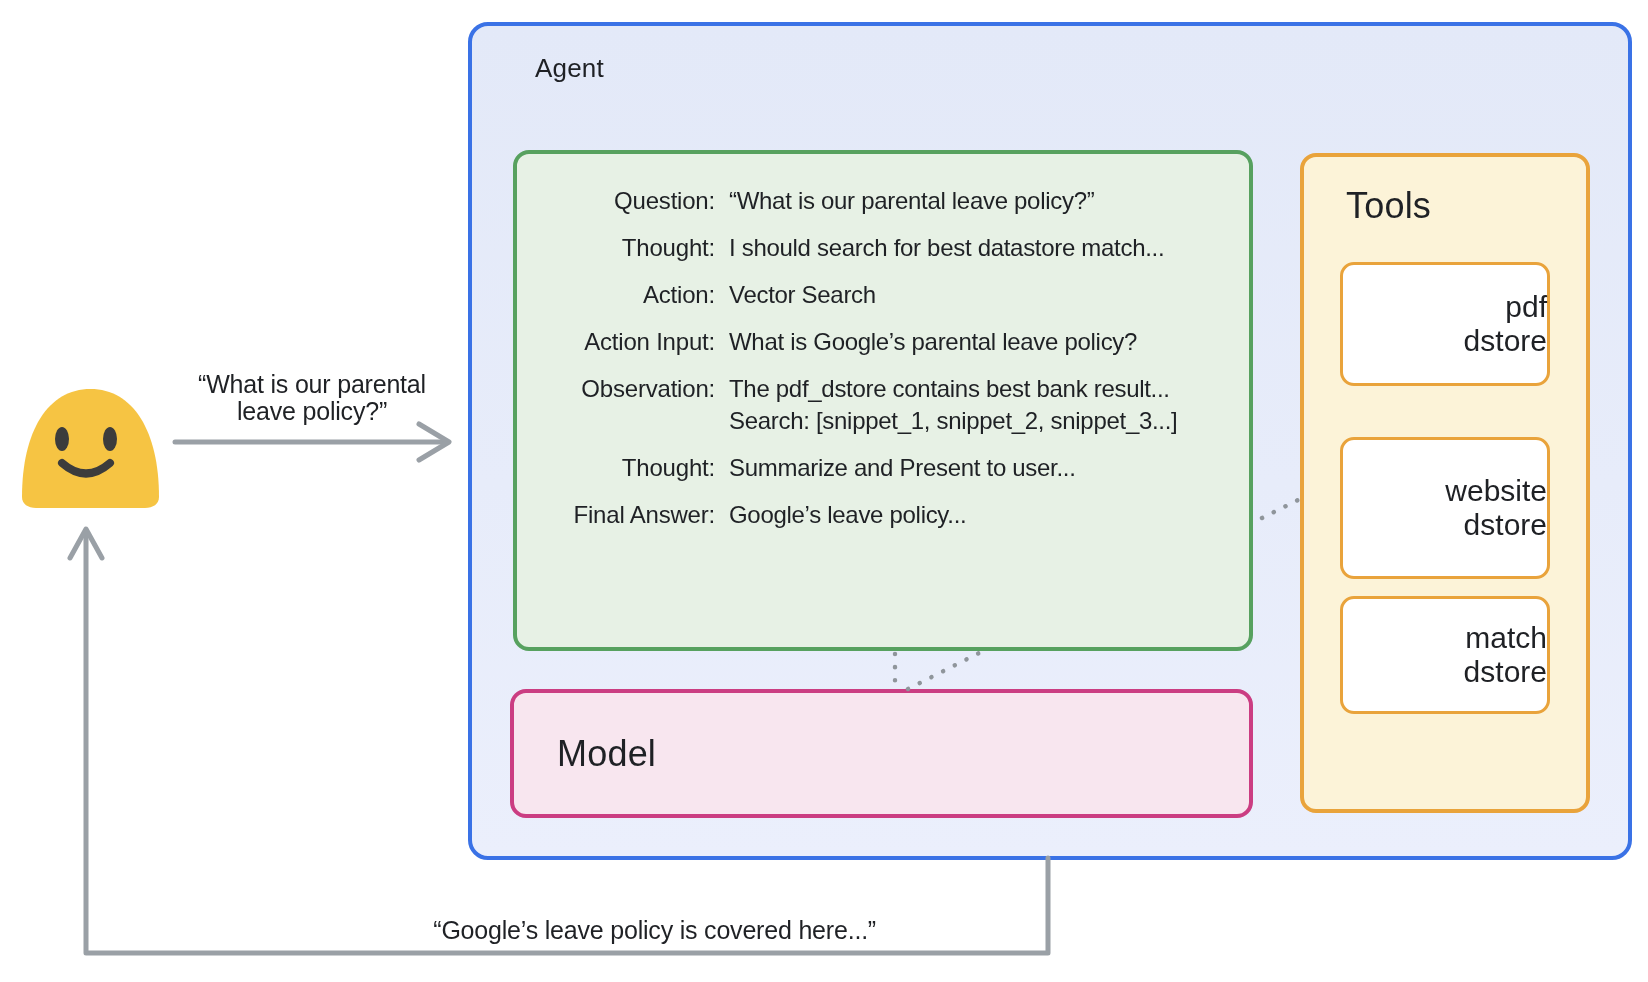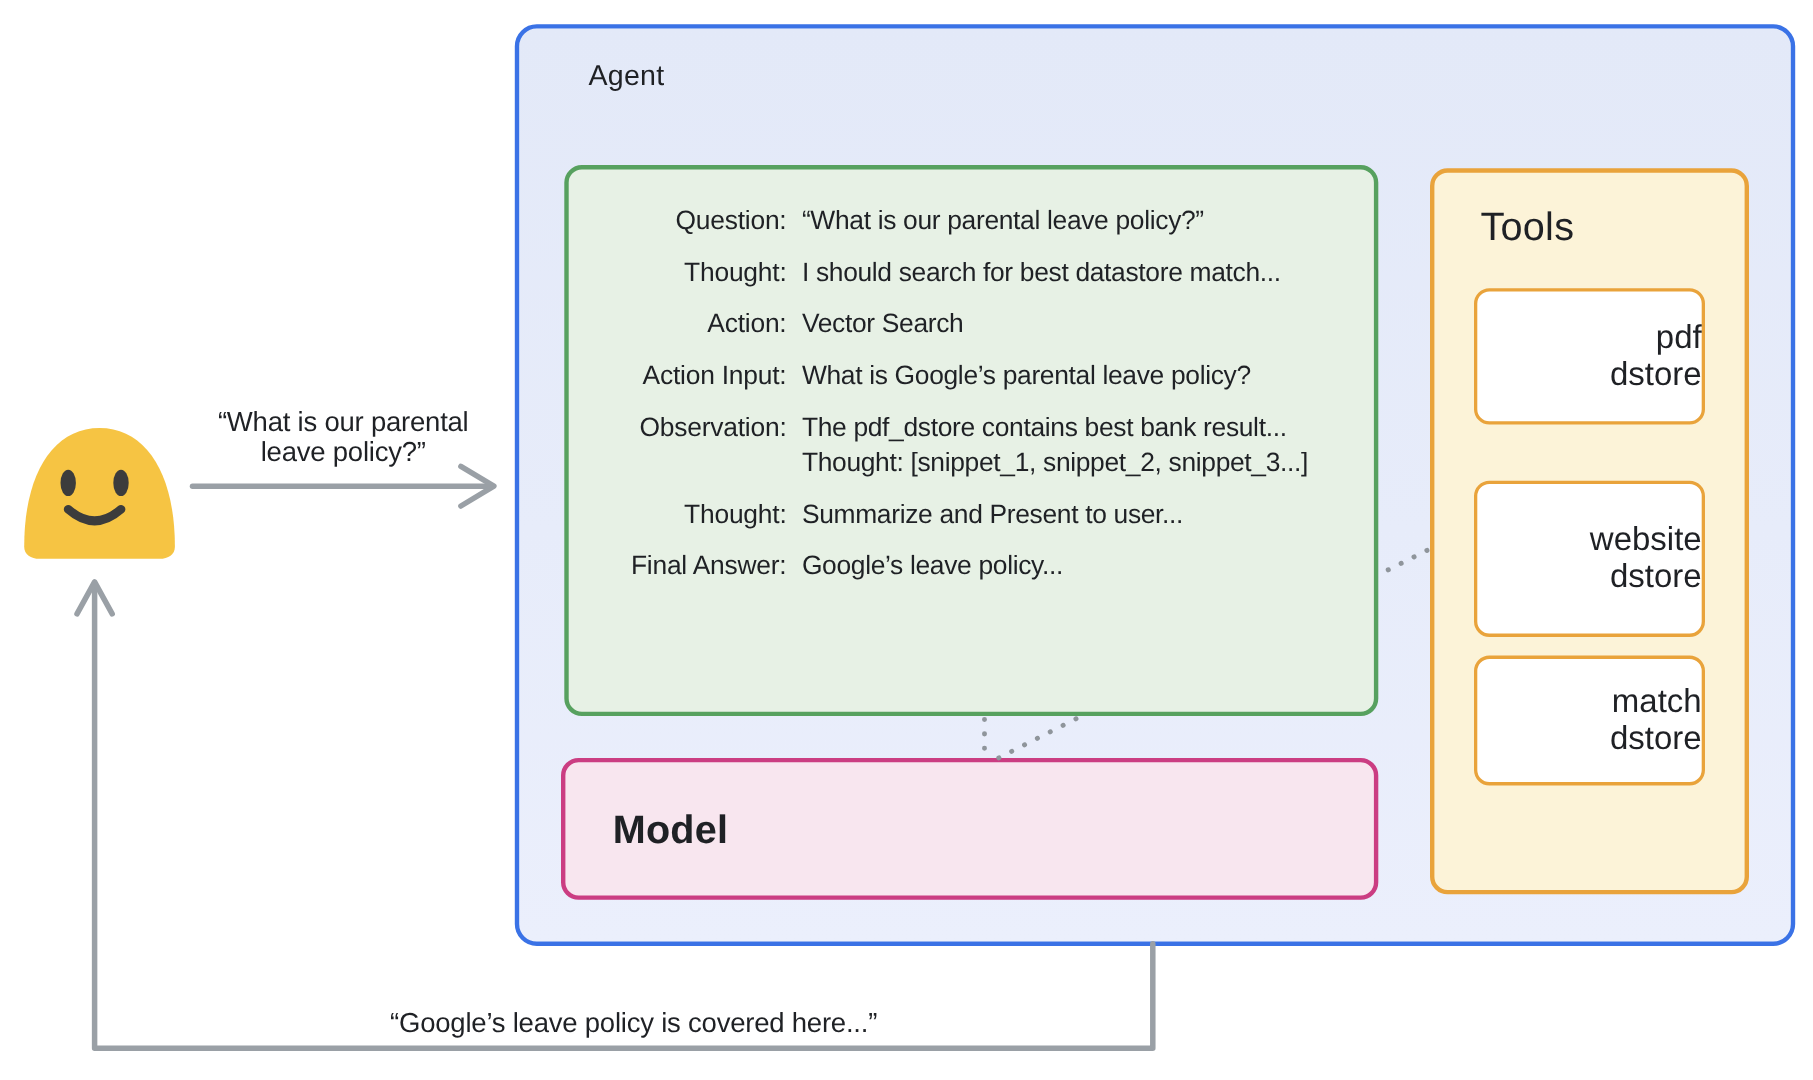--- a/index.html
+++ b/index.html
@@ -39,21 +39,21 @@
   .srow .val{margin-left:14px;font-weight:400;letter-spacing:-0.3px;white-space:nowrap;}
 
   
   .model-box{
     left:510px;top:689px;width:743px;height:129px;
     border:4px solid var(--model-border);border-radius:16px;
     background:var(--model-fill);
     box-sizing:border-box;
     display:flex;align-items:center;
   }
-  .model-title{margin-left:43px;font-size:36px;font-weight:700;letter-spacing:0.2px;}
+  .model-title{margin-left:43px;font-size:36px;font-weight:400;letter-spacing:0.2px;}
 
   
   .tools-box{
     left:1300px;top:153px;width:290px;height:660px;
     border:4px solid var(--tools-border);border-radius:16px;
     background:var(--tools-fill);
     box-sizing:border-box;
   }
   .tools-title{position:absolute;left:42px;top:28px;font-size:36px;font-weight:500;letter-spacing:0.2px;}
   .tool-item{
@@ -67,21 +67,21 @@
   .tool-item.pdf{top:105px;height:124px;}
   .tool-item.website{top:280px;height:142px;}
   .tool-item.sheets{top:439px;height:118px;}
 
   
   .query-text{
     left:112px;top:371px;width:400px;text-align:center;
     font-size:25px;line-height:27px;font-weight:500;letter-spacing:-0.2px;
   }
   .response-text{
-    left:276px;top:916px;width:600px;text-align:center;
+    left:276px;top:916px;width:600px;text-align:right;
     font-size:25px;line-height:28px;font-weight:500;letter-spacing:-0.2px;
   }
 
   
   .overlay{left:0;top:0;width:1648px;height:982px;pointer-events:none;z-index:5;}
   .gray-line{stroke:var(--arrow-gray);stroke-width:5;fill:none;stroke-linecap:round;stroke-linejoin:round;}
   .dotted-line{stroke:var(--dot-gray);stroke-width:4.5;fill:none;stroke-linecap:round;stroke-dasharray:0.1 13;}
 </style>
 </head>
 <body>
@@ -105,21 +105,21 @@
       <div class="val">Vector Search</div>
     </div>
     <div class="srow">
       <div class="lbl">Action Input:</div>
       <div class="val">What is Google’s parental leave policy?</div>
     </div>
     <div class="srow">
       <div class="lbl">Observation:</div>
       <div class="val">
         <div>The pdf_dstore contains best bank result...</div>
-        <div>Thought: [snippet_1, snippet_2, snippet_3...]</div>
+        <div>Search: [snippet_1, snippet_2, snippet_3...]</div>
       </div>
     </div>
     <div class="srow">
       <div class="lbl">Thought:</div>
       <div class="val">Summarize and Present to user...</div>
     </div>
     <div class="srow">
       <div class="lbl">Final Answer:</div>
       <div class="val">Google’s leave policy...</div>
     </div>

